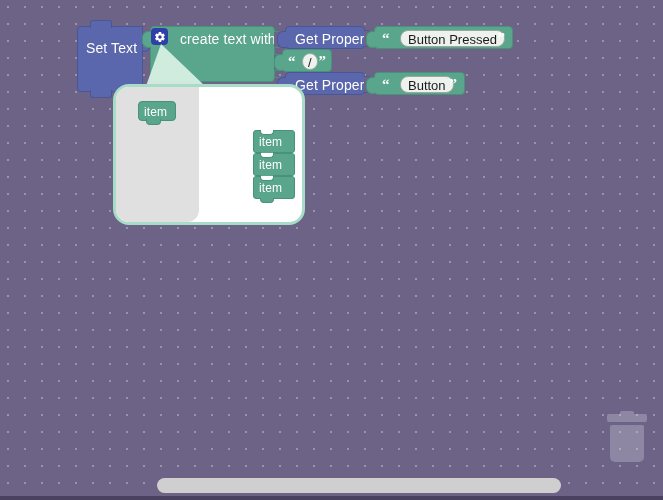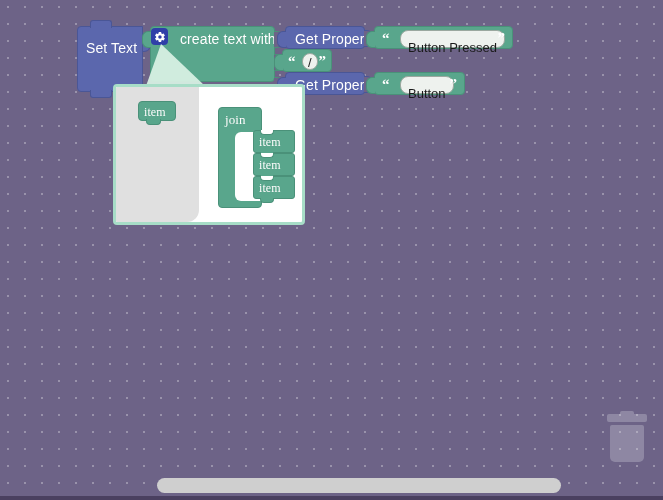--- a/index.html
+++ b/index.html
@@ -192,21 +192,21 @@
   .text-field {
     position: absolute;
     top: 3px;
     height: 17px;
     background: #eef2ee;
     border: 1px solid #9aa89f;
     border-radius: 8px;
     color: #1a1a1a;
     font-size: 13px;
     line-height: 17px;
-    padding: 8px 7px;
+    padding: 0 7px;
     white-space: nowrap;
     box-sizing: border-box;
     cursor: text;
   }
   .text-field.narrow { padding: 0 5px; }
 
   
   #mutator-tail {
     position: absolute;
     left: 0; top: 0;
@@ -216,25 +216,24 @@
   }
 
   #mutator-bubble {
     position: absolute;
     left: 113px;
     top: 84px;
     width: 192px;
     height: 141px;
     background: #ffffff;
     border: 3px solid #a7ddc7;
-    border-radius: 4px;
+    border-radius: 16px;
     box-sizing: border-box;
     z-index: 8;
     overflow: hidden;
-    font-family: Liberation Serif, serif;
   }
 
   
   #mutator-flyout {
     position: absolute;
     left: 0;
     top: 0;
     width: 83px;
     height: 135px;
     background: #e0e0e0;
@@ -471,24 +470,20 @@
 
   <div id="mutator-bubble">
 
     <div id="mutator-flyout">
       <div id="flyout-item-block">
         <span class="blk-label">item</span>
         <div class="bottom-bump"></div>
       </div>
     </div>
 
-    <div id="join-block">
-      <span class="blk-label">join</span>
-      <div id="join-inner-channel"></div>
-    </div>
 
     <div class="join-item" style="top:43px;">
       <div class="item-top-indent"></div>
       <span class="blk-label">item</span>
       <div class="item-bottom-bump"></div>
     </div>
 
     <div class="join-item" style="top:66px;">
       <div class="item-top-indent"></div>
       <span class="blk-label">item</span>

